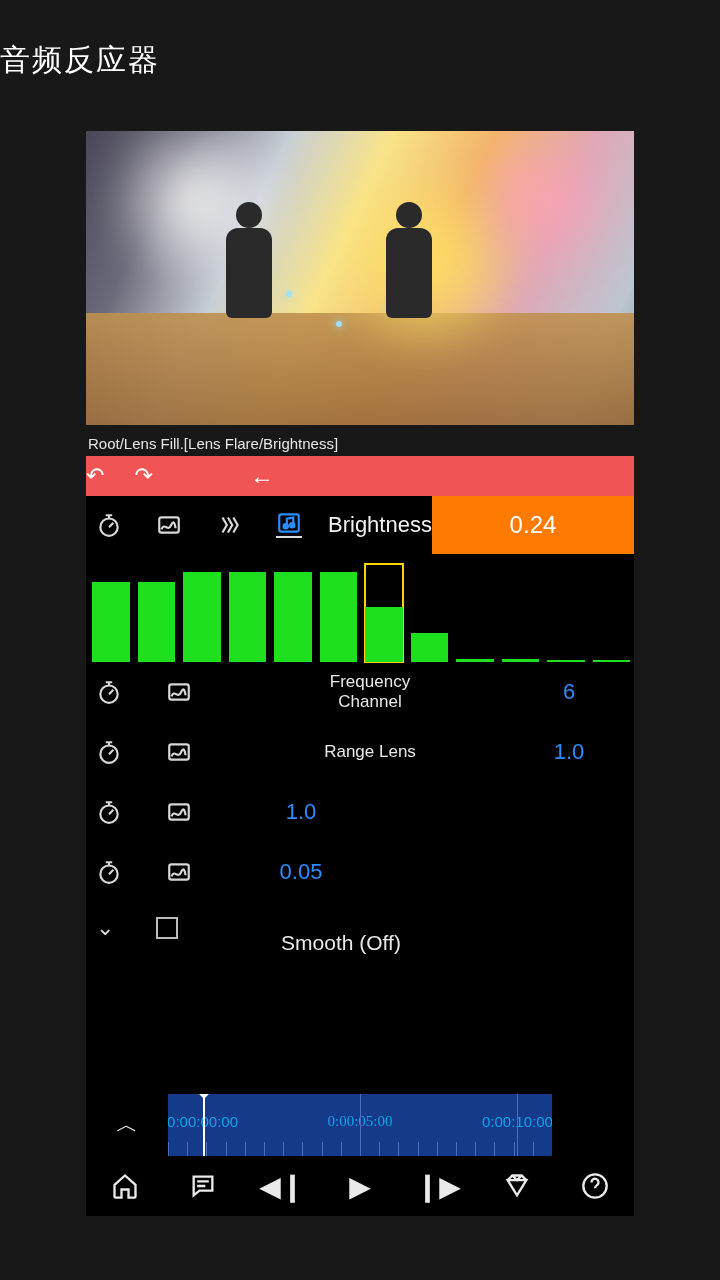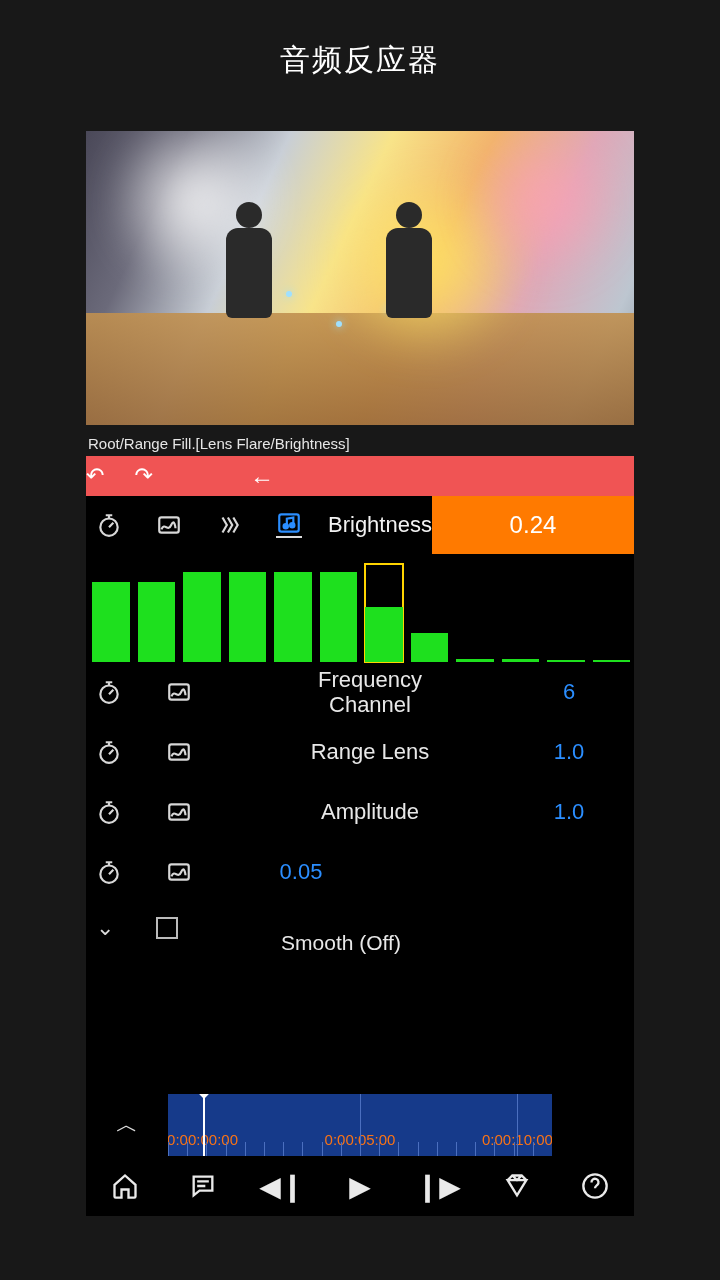--- a/index.html
+++ b/index.html
@@ -1,18 +1,18 @@
 <!DOCTYPE html>
 <html><head>
 <meta charset="utf-8">
 <style>
 * { margin: 0; padding: 0; box-sizing: border-box; font-family: -apple-system, "Helvetica Neue", Arial, sans-serif; }
 body { width: 720px; height: 1280px; background: #181818; color: #fff; overflow: hidden; }
 
-.page-title { text-align: center; font-size: 30px; font-weight: 500; padding: 40px 0 50px; letter-spacing: 2px; }
+.page-title { text-align: left; font-size: 30px; font-weight: 500; padding: 40px 0 50px; letter-spacing: 2px; }
 
 .app-frame { margin: 0 86px; background: #000; }
 
 .preview {
   width: 100%; height: 294px; position: relative; overflow: hidden;
   background: linear-gradient(115deg, #4a4858 0%, #6b6a7a 15%, #c8ced6 30%, #f8e48a 45%, #f2b56a 60%, #dfa8b8 75%, #bdc6d0 90%, #8896a1 100%);
 }
 .floor { position: absolute; left: 0; right: 0; bottom: 0; height: 38%; background: linear-gradient(#c09050, #9a6a38); opacity: .9; }
 .flare {
   position: absolute; border-radius: 50%; filter: blur(18px);
@@ -50,34 +50,34 @@
 .br-value { margin-left: auto; width: 212px; background: #ff7a00; display: flex; align-items: center; justify-content: center; font-size: 24px; font-weight: 500; }
 
 .freq-bars { height: 108px; display: flex; align-items: flex-end; gap: 8px; padding: 0 4px 0 6px; }
 .bar { background: #1ee01e; flex: 1; }
 .bar.sel { outline: 2px solid #ffd400; outline-offset: -1px; }
 .bar.sel-inner { position: relative; }
 .bar.sel-inner::after { content: ""; position: absolute; left: 0; right: 0; bottom: 0; height: 55px; background: #1ee01e; }
 
 .param-row { display: flex; align-items: center; height: 60px; padding-left: 10px; }
 .pr-icons { display: flex; align-items: center; gap: 44px; width: 140px; }
-.pr-label { flex: 1; text-align: center; font-size: 22px; color: #e8e8e8; line-height: 1.15; }
+.pr-label { flex: 1; text-align: center; font-size: 17px; color: #e8e8e8; line-height: 1.15; }
 .pr-value { width: 130px; text-align: center; font-size: 22px; color: #2b8eff; font-weight: 500; }
 
 .sm-row { display: flex; align-items: center; height: 52px; padding-left: 10px; }
 .sm-chev { width: 60px; font-size: 22px; color: #ddd; }
 .sm-check { width: 22px; height: 22px; border: 2px solid #bbb; }
 .sm-label { flex: 1; text-align: center; font-size: 21px; color: #e8e8e8; margin-right: 130px; margin-top: 29px; }
 
 .timeline-wrap { display: flex; align-items: center; margin: 140px 0 0; }
 .tl-collapse { width: 82px; text-align: center; font-size: 22px; color: #ddd; }
 .timeline { flex: 1; margin-right: 82px; height: 62px; background: #163a8a; position: relative; overflow: hidden; }
 .tl-tick { position: absolute; top: 0; bottom: 0; width: 1px; background: #4b6fbf; }
 .tl-minor { height: 14px; top: auto; }
-.tl-label { position: absolute; top: 37px; font-size: 15px; color: #f97316; transform: translateX(-50%); }
+.tl-label { position: absolute; top: 19px; font-size: 15px; color: #0ea5e9; transform: translateX(-50%); }
 .playhead { position: absolute; top: -4px; bottom: -4px; width: 2px; background: #fff; }
 .playhead::before { content: ""; position: absolute; top: -8px; left: -6px; width: 14px; height: 14px; background: #fff; transform: rotate(45deg); }
 
 .bottom-bar { height: 60px; display: flex; align-items: center; justify-content: space-between; padding: 0 24px; }
 .bb-icon { width: 30px; height: 30px; color: #eaeaea; display: flex; align-items: center; justify-content: center; }
 .bb-icon svg { width: 28px; height: 28px; fill: currentColor; }
 .bb-play { font-size: 28px; }
 </style>
 </head>
 <body>
@@ -92,21 +92,21 @@
     <div class="flare fl2"></div>
     <div class="flare fl3"></div>
     <div class="sparkle s1"></div>
     <div class="sparkle s2"></div>
     <div class="sparkle s3"></div>
     <div class="sparkle s4"></div>
     <div class="dancer d1"></div>
     <div class="dancer d2"></div>
   </div>
 
-  <div class="breadcrumb">Root/Range Fill.[Lens Flare/Brightness]</div>
+  <div class="breadcrumb">Root/Lens Fill.[Lens Flare/Brightness]</div>
 
   <div class="reactor-header">
     <span class="rh-back">←</span>
     <div class="rh-actions">
       <span>↶</span>
       <span>↷</span>
     </div>
   </div>
 
   <div class="brightness-row">
@@ -201,21 +201,20 @@
               <path d="M12 6V3M9 3h6M12 14l4-4"></path>
             </svg>
           </span>
           <span class="mini-icon">
             <svg viewBox="0 0 24 24" fill="none" stroke="currentColor" stroke-width="2">
               <rect x="3" y="5" width="18" height="14" rx="2"></rect>
               <path d="M5 16c3-7 6 3 9-4s4 3 4 3"></path>
             </svg>
           </span>
         </div>
-        <div class="pr-label">Amplitude</div>
         <div class="pr-value">1.0</div>
       </div>
       <div class="param-row">
         <div class="pr-icons">
           <span class="mini-icon">
             <svg viewBox="0 0 24 24" fill="none" stroke="currentColor" stroke-width="2">
               <circle cx="12" cy="14" r="8"></circle>
               <path d="M12 6V3M9 3h6M12 14l4-4"></path>
             </svg>
           </span>
@@ -234,21 +233,21 @@
     <span class="sm-chev">⌄</span>
     <span class="sm-check"></span>
     <span class="sm-label">Smooth (Off)</span>
   </div>
 
   <div class="timeline-wrap">
     <span class="tl-collapse">︿</span>
     <div class="timeline" id="timeline">
         <div class="tl-label" style="left: 9%;">0:00:00:00</div>
         <div class="tl-tick" style="left: 9%;"></div>
-        <div class="tl-label" style="left: 50%;">0:00:05:00</div>
+        <div class="tl-label" style="left: 50%; font-family: Liberation Serif, serif;">0:00:05:00</div>
         <div class="tl-tick" style="left: 50%;"></div>
         <div class="tl-label" style="left: 91%;">0:00:10:00</div>
         <div class="tl-tick" style="left: 91%;"></div>
         <div class="tl-tick tl-minor" style="left: 0%;"></div>
         <div class="tl-tick tl-minor" style="left: 5%;"></div>
         <div class="tl-tick tl-minor" style="left: 10%;"></div>
         <div class="tl-tick tl-minor" style="left: 15%;"></div>
         <div class="tl-tick tl-minor" style="left: 20%;"></div>
         <div class="tl-tick tl-minor" style="left: 25%;"></div>
         <div class="tl-tick tl-minor" style="left: 30%;"></div>

